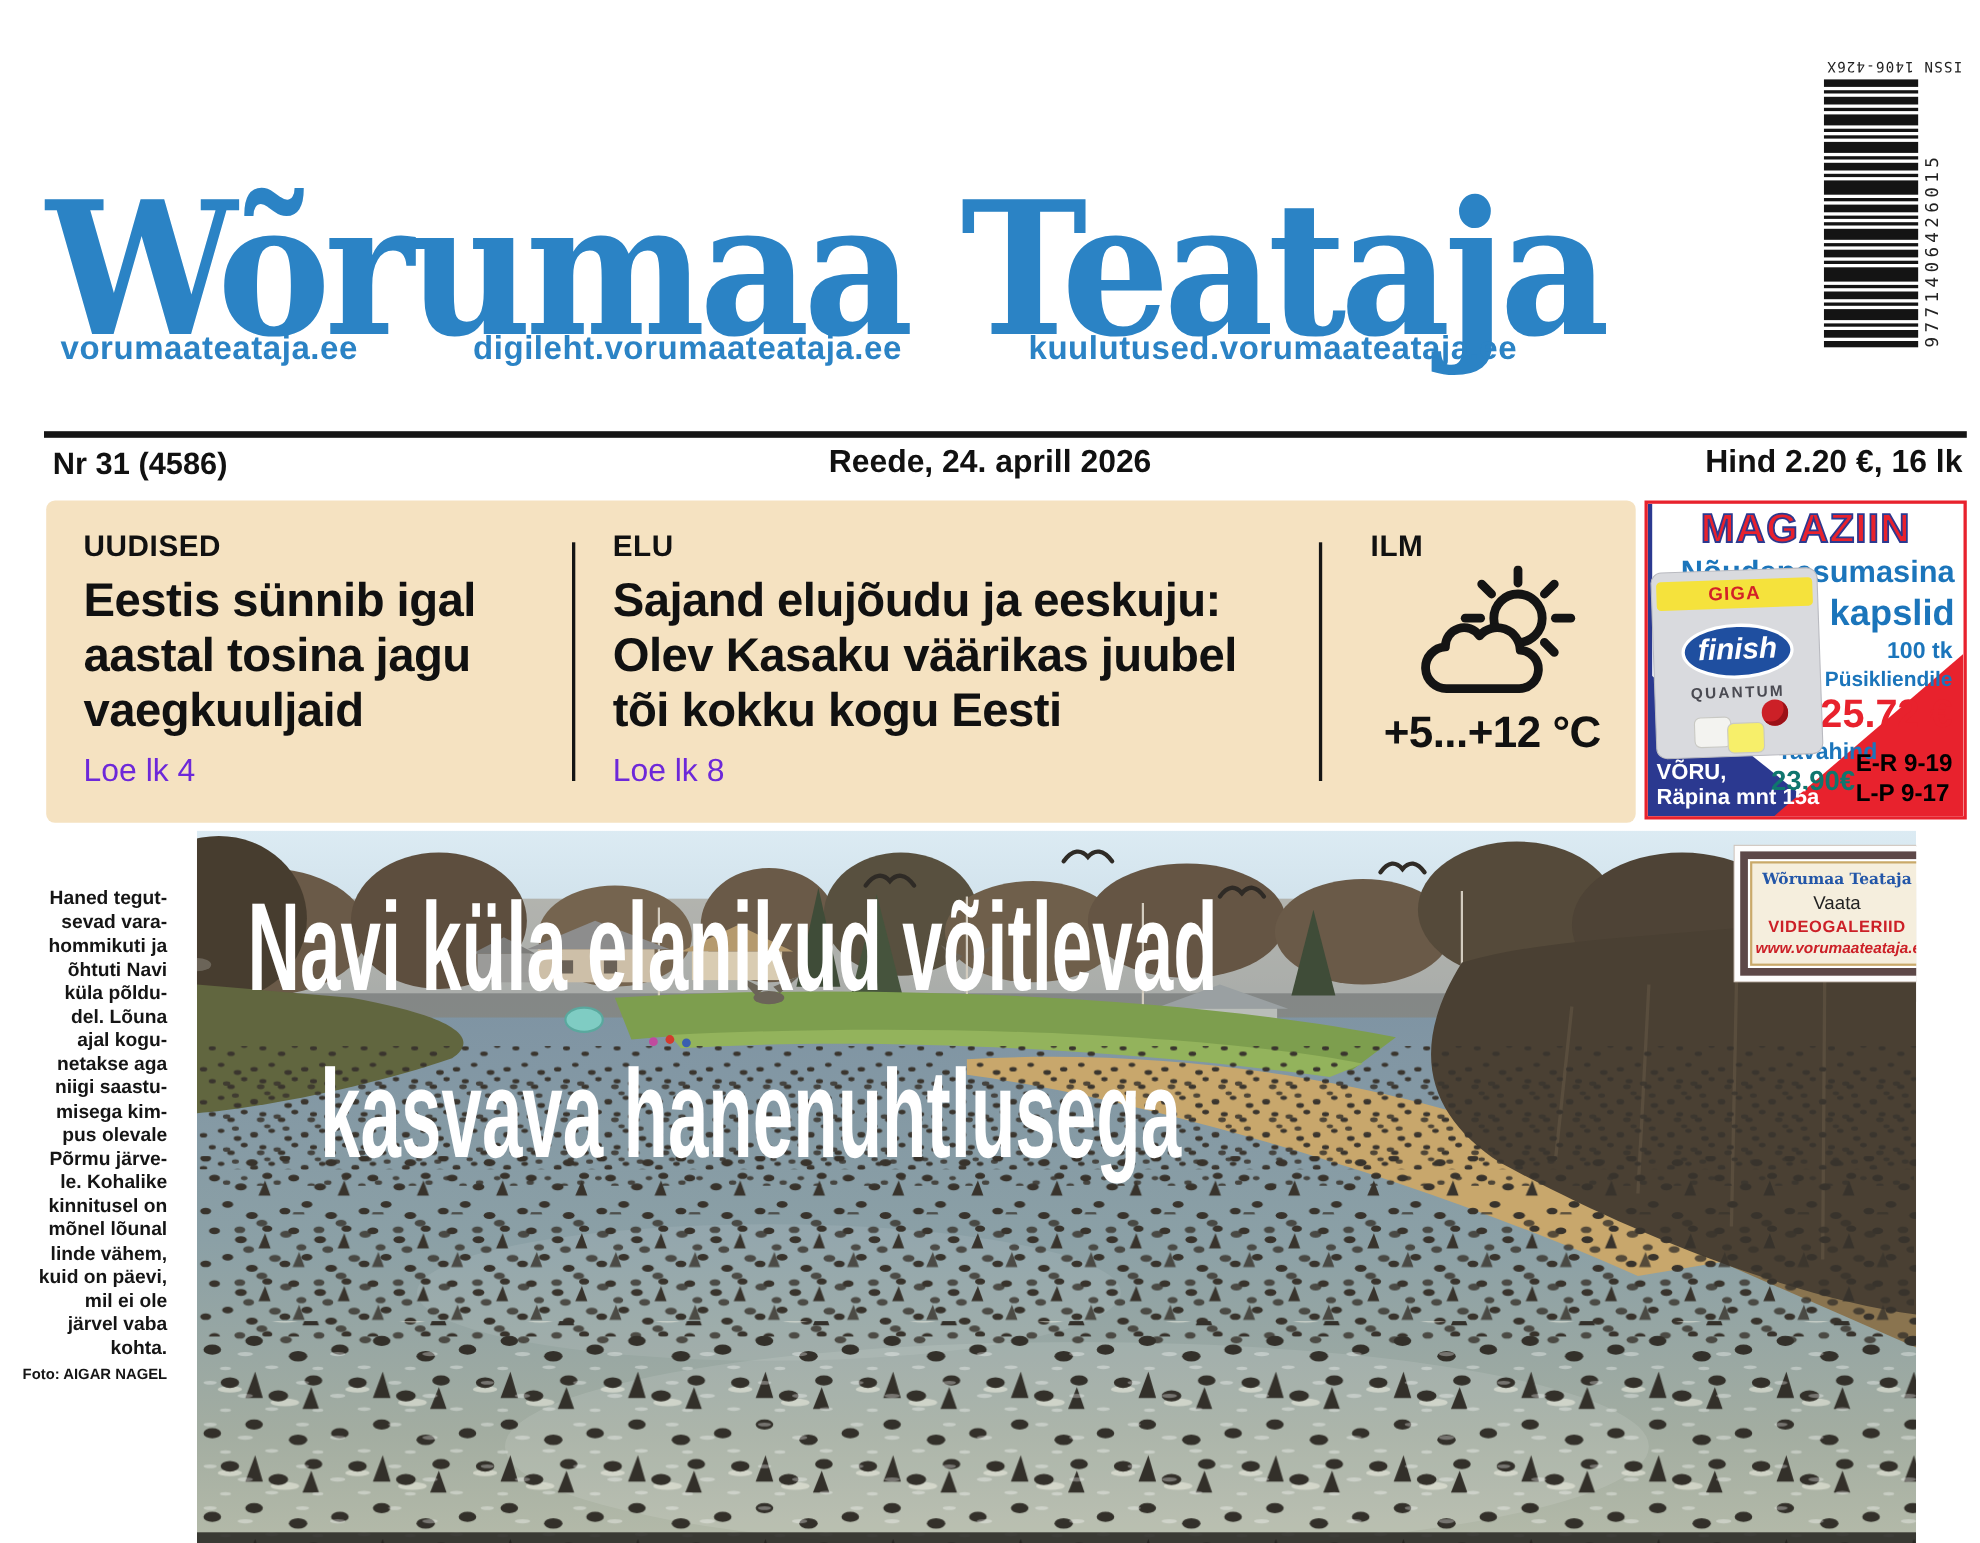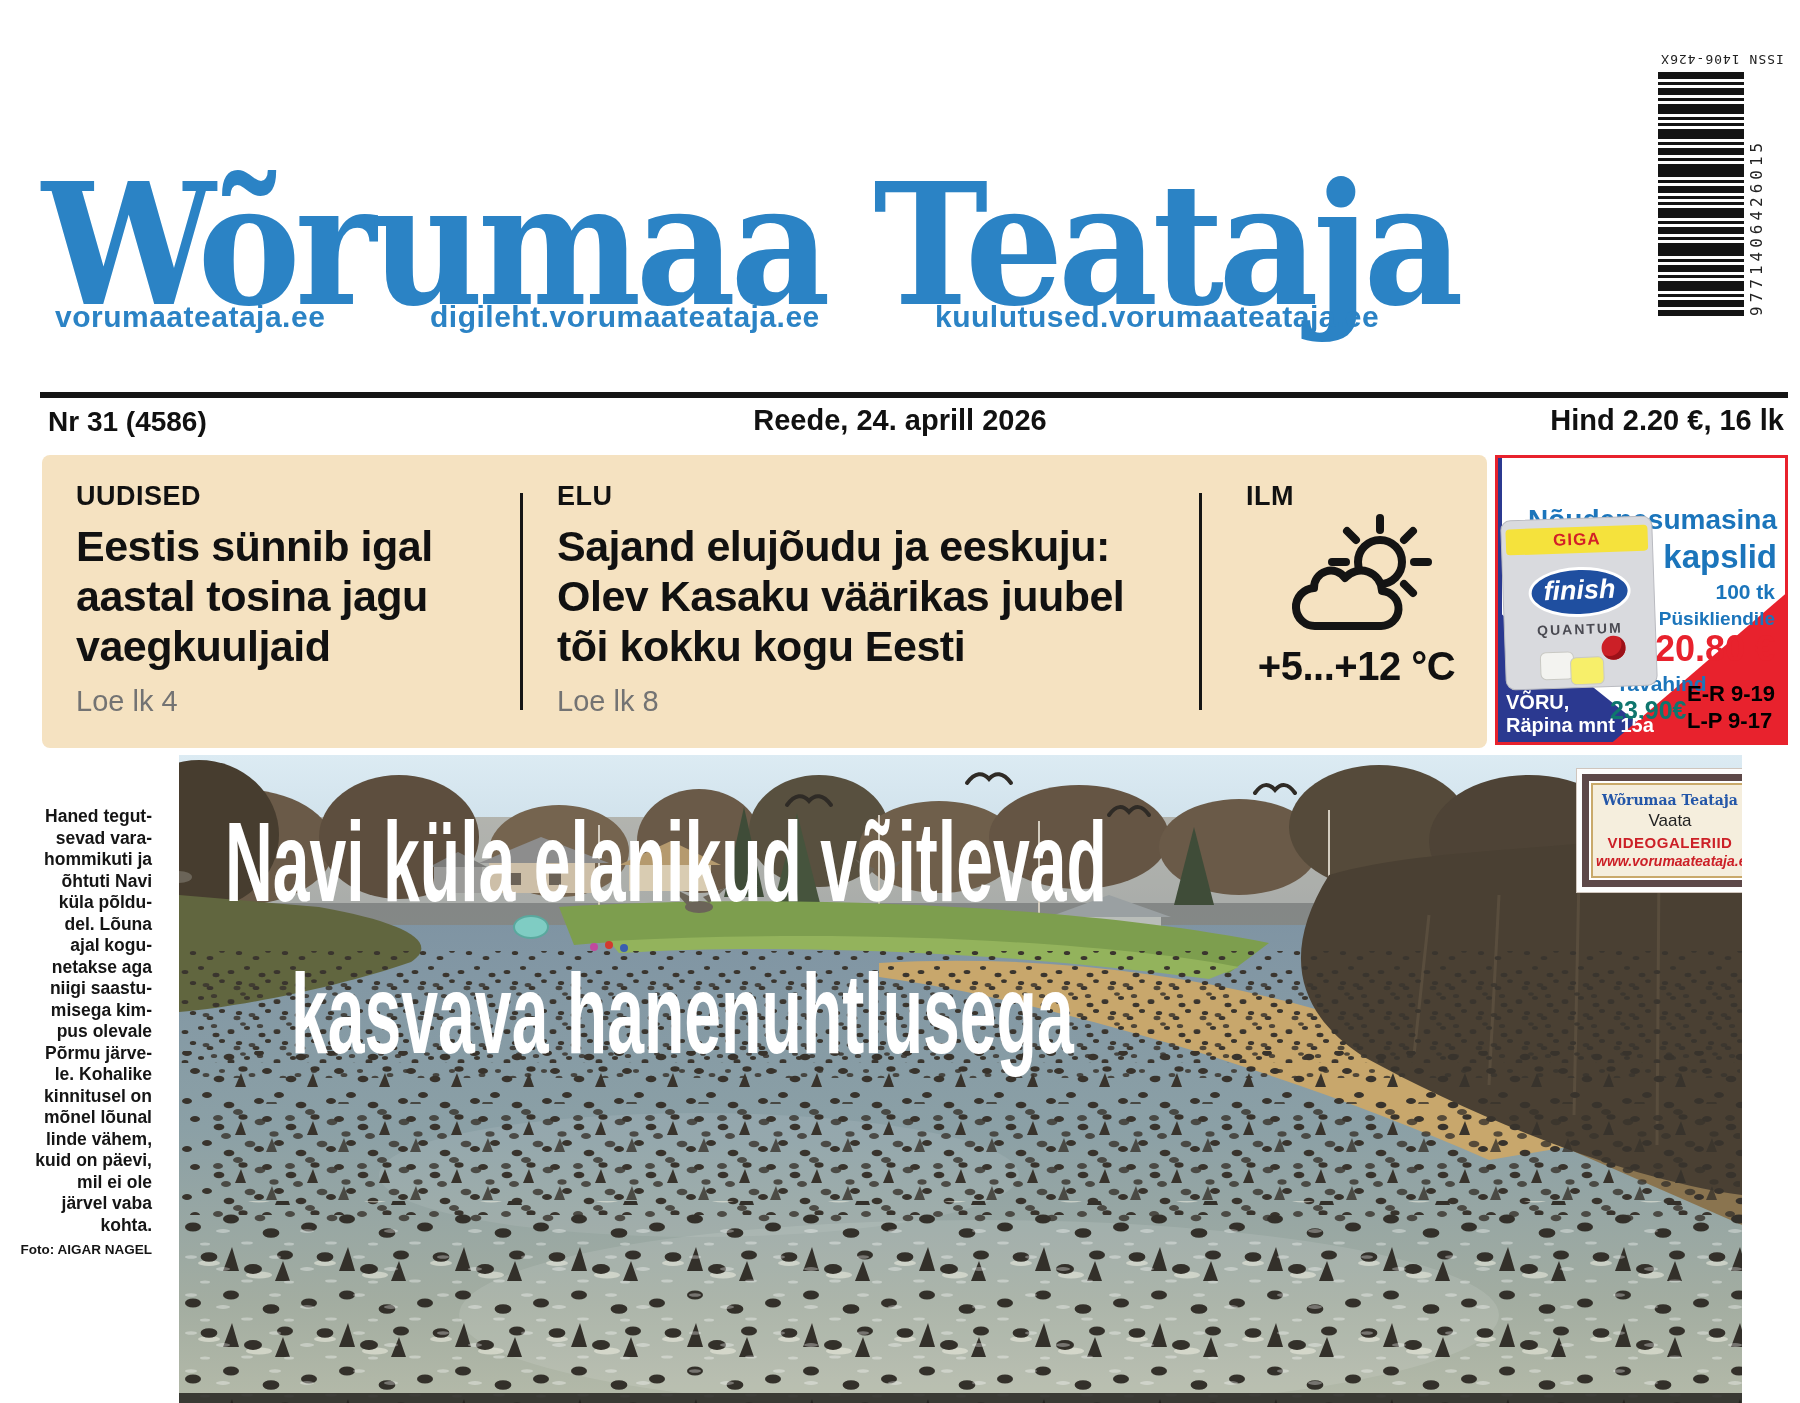--- a/index.html
+++ b/index.html
@@ -38,21 +38,21 @@
     position:absolute;left:42px;top:455px;width:1445px;height:293px;
     background:#f5e2c1;border-radius:8px;display:flex;align-items:stretch;
   }
   .teaser{padding:26px 20px 0 34px;box-sizing:border-box;}
   .teaser-1{width:478px;}
   .teaser-2{width:676px;}
   .teaser-3{flex:1;padding-left:44px;}
   .t-divider{width:3px;background:#151515;margin:38px 0;}
   .kicker{font-size:27px;font-weight:bold;letter-spacing:.5px;}
   .t-headline{font-size:43px;font-weight:bold;line-height:1.16;margin-top:10px;white-space:pre-line;letter-spacing:-.5px;}
-  .page-ref{font-size:29px;margin-top:13px;color:#737373;}
+  .page-ref{font-size:29px;margin-top:13px;color:#6d28d9;}
   .weather-icon{display:block;margin:2px auto 0 auto;}
   .temperature{font-size:40px;font-weight:bold;text-align:center;margin-top:2px;letter-spacing:-.5px;}
   
   .ad{
     position:absolute;left:1495px;top:455px;width:293px;height:290px;
     border:3px solid #e8222d;background:#fff;overflow:hidden;box-sizing:border-box;
     box-shadow:inset 4px 0 0 #2b3990;
   }
   .ad-store{
     text-align:center;font-size:37px;font-weight:bold;color:#e8222d;margin-top:2px;
@@ -189,25 +189,26 @@
       </g>
       <path d="M44 112 a19 19 0 0 1 -2 -38 a17 17 0 0 1 31 -10 a21 21 0 0 1 37 13 a15 15 0 0 1 -2 35 z" fill="#f5e2c1" stroke="#141414" stroke-width="8" stroke-linejoin="round"></path>
     </svg>
     <div class="temperature">+5...+12 °C</div>
   </div>
 </div>
 
 <div class="ad">
   <div class="tri tri-blue"></div>
   <div class="tri tri-red"></div>
+  <div class="ad-store">MAGAZIIN</div>
   <div class="ad-prod1">Nõudepesumasina</div>
   <div class="ad-prod2">kapslid</div>
   <div class="ad-qty">100 tk</div>
   <div class="ad-loyal">Püsikliendile</div>
-  <div class="ad-price1">20.80 €</div>
+  <div class="ad-price1">25.72 €</div>
   <div class="ad-reglabel">Tavahind</div>
   <div class="ad-price2">23.90€</div>
   <div class="pack">
     <div class="pack-band"><span class="pack-badge">GIGA</span></div>
     <div class="pack-logo"><span class="pack-brand">finish</span></div>
     <div class="pack-variant">QUANTUM</div>
     <div class="pack-ball"></div>
     <div class="cap cap-1"></div>
     <div class="cap cap-2"></div>
   </div>

